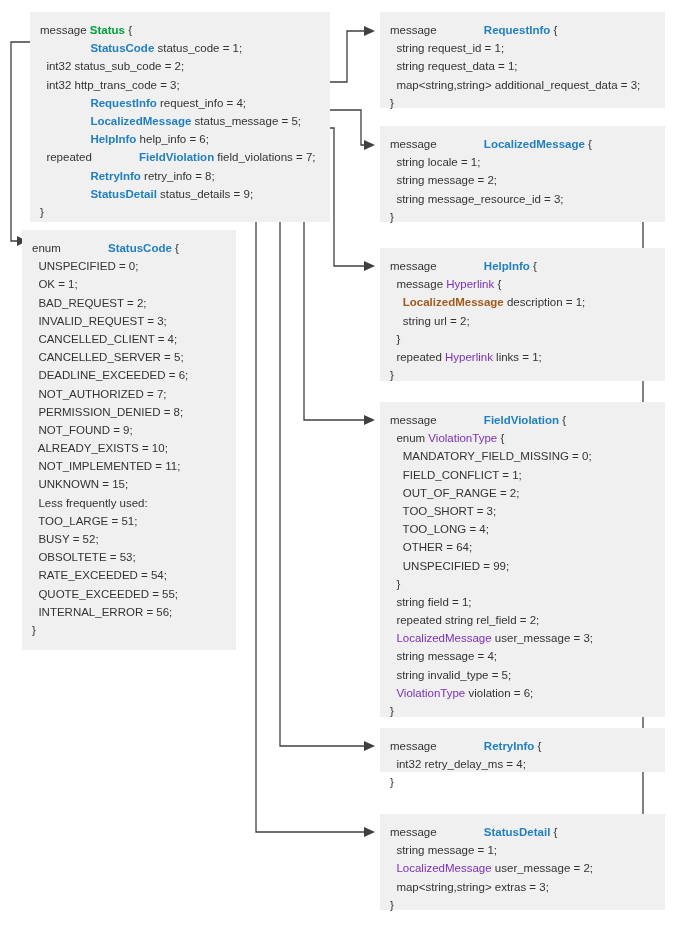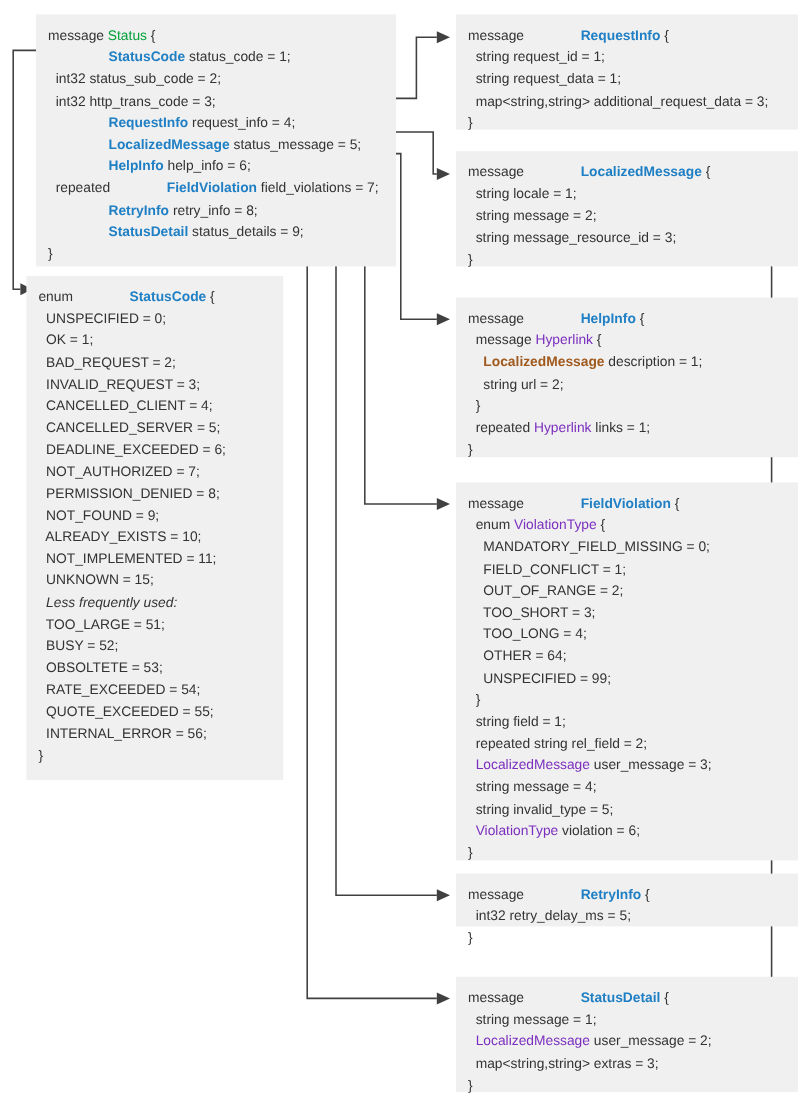--- a/index.html
+++ b/index.html
@@ -8,25 +8,25 @@
     font-family:"Liberation Sans","DejaVu Sans",sans-serif;
   }
   .box{
     position:absolute;background:#f0f0f0;
     font-size:11.5px;line-height:18.2px;color:#333333;
     white-space:pre;
     padding:9px 10px 9px 10px;
     box-sizing:border-box;
   }
   .ln{display:block;height:18.2px;}
-  .kw-green{color:#00a13a;font-weight:normal;}
+  .kw-green{color:#00a13a;font-weight:bold;}
   .kw-blue{color:#1f7fc4;font-weight:bold;padding-left:44px;}
   .kw-purple{color:#7b2fbe;font-weight:normal;}
   .kw-brown{color:#a05a1e;font-weight:bold;}
-  .ital{font-style:italic;}
+  .ital{}
   svg.wires{position:absolute;left:0;top:0;width:676px;height:928px;pointer-events:none;}
   .wire{fill:none;stroke:#404040;stroke-width:1.3;}
   .head{fill:#404040;}
 </style>
 </head>
 <body>
 
 <svg class="wires" viewBox="0 0 676 928">
   <defs></defs>
 
@@ -79,14 +79,14 @@
     <path class="wire" d="M 606 859 L 643 859 L 643 300"></path>
   </g>
 </svg>
 
 <div class="box" style="left:30px;top:12px;width:300px;height:210px;"><span class="ln"><span>message </span><span class="kw-green">Status</span><span> {</span></span><span class="ln"><span>  </span><span class="kw-blue">StatusCode</span><span> status_code = 1;</span></span><span class="ln"><span>  int32 status_sub_code = 2;</span></span><span class="ln"><span>  int32 http_trans_code = 3;</span></span><span class="ln"><span>  </span><span class="kw-blue">RequestInfo</span><span> request_info = 4;</span></span><span class="ln"><span>  </span><span class="kw-blue">LocalizedMessage</span><span> status_message = 5;</span></span><span class="ln"><span>  </span><span class="kw-blue">HelpInfo</span><span> help_info = 6;</span></span><span class="ln"><span>  repeated </span><span class="kw-blue">FieldViolation</span><span> field_violations = 7;</span></span><span class="ln"><span>  </span><span class="kw-blue">RetryInfo</span><span> retry_info = 8;</span></span><span class="ln"><span>  </span><span class="kw-blue">StatusDetail</span><span> status_details = 9;</span></span><span class="ln"><span>}</span></span></div>
 <div class="box" style="left:22px;top:230px;width:214px;height:420px;"><span class="ln"><span>enum </span><span class="kw-blue">StatusCode</span><span> {</span></span><span class="ln"><span>  UNSPECIFIED = 0;</span></span><span class="ln"><span>  OK = 1;</span></span><span class="ln"><span>  BAD_REQUEST = 2;</span></span><span class="ln"><span>  INVALID_REQUEST = 3;</span></span><span class="ln"><span>  CANCELLED_CLIENT = 4;</span></span><span class="ln"><span>  CANCELLED_SERVER = 5;</span></span><span class="ln"><span>  DEADLINE_EXCEEDED = 6;</span></span><span class="ln"><span>  NOT_AUTHORIZED = 7;</span></span><span class="ln"><span>  PERMISSION_DENIED = 8;</span></span><span class="ln"><span>  NOT_FOUND = 9;</span></span><span class="ln"><span>  ALREADY_EXISTS = 10;</span></span><span class="ln"><span>  NOT_IMPLEMENTED = 11;</span></span><span class="ln"><span>  UNKNOWN = 15;</span></span><span class="ln"><span>  </span><span class="ital">Less frequently used:</span></span><span class="ln"><span>  TOO_LARGE = 51;</span></span><span class="ln"><span>  BUSY = 52;</span></span><span class="ln"><span>  OBSOLTETE = 53;</span></span><span class="ln"><span>  RATE_EXCEEDED = 54;</span></span><span class="ln"><span>  QUOTE_EXCEEDED = 55;</span></span><span class="ln"><span>  INTERNAL_ERROR = 56;</span></span><span class="ln"><span>}</span></span></div>
 <div class="box" style="left:380px;top:12px;width:285px;height:96px;"><span class="ln"><span>message </span><span class="kw-blue">RequestInfo</span><span> {</span></span><span class="ln"><span>  string request_id = 1;</span></span><span class="ln"><span>  string request_data = 1;</span></span><span class="ln"><span>  map&lt;string,string&gt; additional_request_data = 3;</span></span><span class="ln"><span>}</span></span></div>
 <div class="box" style="left:380px;top:126px;width:285px;height:96px;"><span class="ln"><span>message </span><span class="kw-blue">LocalizedMessage</span><span> {</span></span><span class="ln"><span>  string locale = 1;</span></span><span class="ln"><span>  string message = 2;</span></span><span class="ln"><span>  string message_resource_id = 3;</span></span><span class="ln"><span>}</span></span></div>
 <div class="box" style="left:380px;top:248px;width:285px;height:133px;"><span class="ln"><span>message </span><span class="kw-blue">HelpInfo</span><span> {</span></span><span class="ln"><span>  message </span><span class="kw-purple">Hyperlink</span><span> {</span></span><span class="ln"><span>    </span><span class="kw-brown">LocalizedMessage</span><span> description = 1;</span></span><span class="ln"><span>    string url = 2;</span></span><span class="ln"><span>  }</span></span><span class="ln"><span>  repeated </span><span class="kw-purple">Hyperlink</span><span> links = 1;</span></span><span class="ln"><span>}</span></span></div>
 <div class="box" style="left:380px;top:402px;width:285px;height:315px;"><span class="ln"><span>message </span><span class="kw-blue">FieldViolation</span><span> {</span></span><span class="ln"><span>  enum </span><span class="kw-purple">ViolationType</span><span> {</span></span><span class="ln"><span>    MANDATORY_FIELD_MISSING = 0;</span></span><span class="ln"><span>    FIELD_CONFLICT = 1;</span></span><span class="ln"><span>    OUT_OF_RANGE = 2;</span></span><span class="ln"><span>    TOO_SHORT = 3;</span></span><span class="ln"><span>    TOO_LONG = 4;</span></span><span class="ln"><span>    OTHER = 64;</span></span><span class="ln"><span>    UNSPECIFIED = 99;</span></span><span class="ln"><span>  }</span></span><span class="ln"><span>  string field = 1;</span></span><span class="ln"><span>  repeated string rel_field = 2;</span></span><span class="ln"><span>  </span><span class="kw-purple">LocalizedMessage</span><span> user_message = 3;</span></span><span class="ln"><span>  string message = 4;</span></span><span class="ln"><span>  string invalid_type = 5;</span></span><span class="ln"><span>  </span><span class="kw-purple">ViolationType</span><span> violation = 6;</span></span><span class="ln"><span>}</span></span></div>
-<div class="box" style="left:380px;top:728px;width:285px;height:44px;"><span class="ln"><span>message </span><span class="kw-blue">RetryInfo</span><span> {</span></span><span class="ln"><span>  int32 retry_delay_ms = 5;</span></span><span class="ln"><span>}</span></span></div>
+<div class="box" style="left:380px;top:728px;width:285px;height:44px;"><span class="ln"><span>message </span><span class="kw-blue">RetryInfo</span><span> {</span></span><span class="ln"><span>  int32 retry_delay_ms = 4;</span></span><span class="ln"><span>}</span></span></div>
 <div class="box" style="left:380px;top:814px;width:285px;height:96px;"><span class="ln"><span>message </span><span class="kw-blue">StatusDetail</span><span> {</span></span><span class="ln"><span>  string message = 1;</span></span><span class="ln"><span>  </span><span class="kw-purple">LocalizedMessage</span><span> user_message = 2;</span></span><span class="ln"><span>  map&lt;string,string&gt; extras = 3;</span></span><span class="ln"><span>}</span></span></div>
 
 </body></html>

